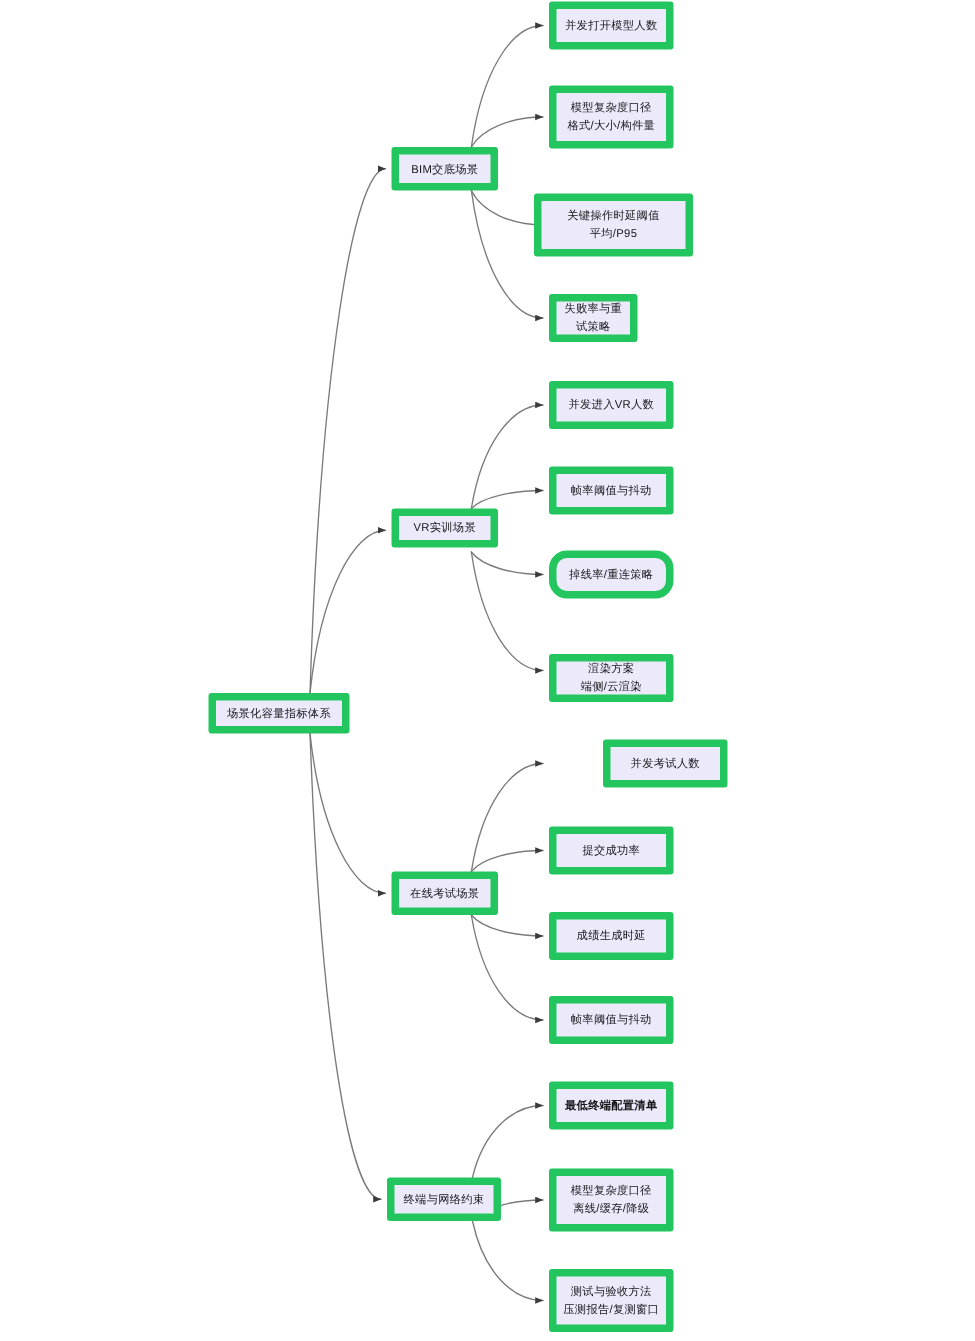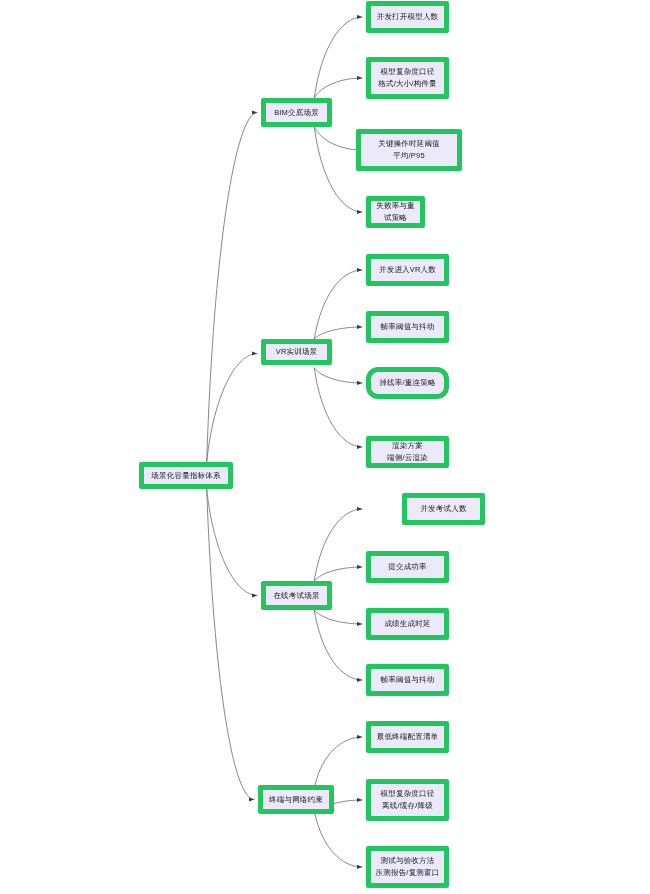--- a/index.html
+++ b/index.html
@@ -96,19 +96,19 @@
       <div class="node leaf" style="left: 366px; top: 311px; width: 83px; height: 32px;">帧率阈值与抖动</div>
       <div class="node leaf" style="left: 366px; top: 367px; width: 83px; height: 32px; border-radius: 12px;">掉线率/重连策略</div>
       <div class="node leaf" style="left: 366px; top: 400px; width: 83px; height: 32px; margin-top: 36px;">渲染方案
 端侧/云渲染</div>
       <div class="node branch" style="left: 261px; top: 581px; width: 71px; height: 29px;">在线考试场景</div>
       <div class="node leaf" style="left: 366px; top: 493px; width: 83px; height: 32px; margin-left: 36px;">并发考试人数</div>
       <div class="node leaf" style="left: 366px; top: 551px; width: 83px; height: 32px;">提交成功率</div>
       <div class="node leaf" style="left: 366px; top: 608px; width: 83px; height: 32px;">成绩生成时延</div>
       <div class="node leaf" style="left: 366px; top: 664px; width: 83px; height: 32px;">帧率阈值与抖动</div>
       <div class="node branch" style="left: 258px; top: 785px; width: 76px; height: 29px;">终端与网络约束</div>
-      <div class="node leaf" style="left: 366px; top: 721px; width: 83px; height: 32px;">最低终端配置清单</div>
+      <div class="node leaf" style="left: 366px; top: 721px; width: 83px; height: 32px; font-weight: bold;">最低终端配置清单</div>
       <div class="node leaf" style="left: 366px; top: 779px; width: 83px; height: 42px;">模型复杂度口径
 离线/缓存/降级</div>
       <div class="node leaf" style="left: 366px; top: 846px; width: 83px; height: 42px;">测试与验收方法
 压测报告/复测窗口</div>
     </div>
 </div>
 
 </body></html>

